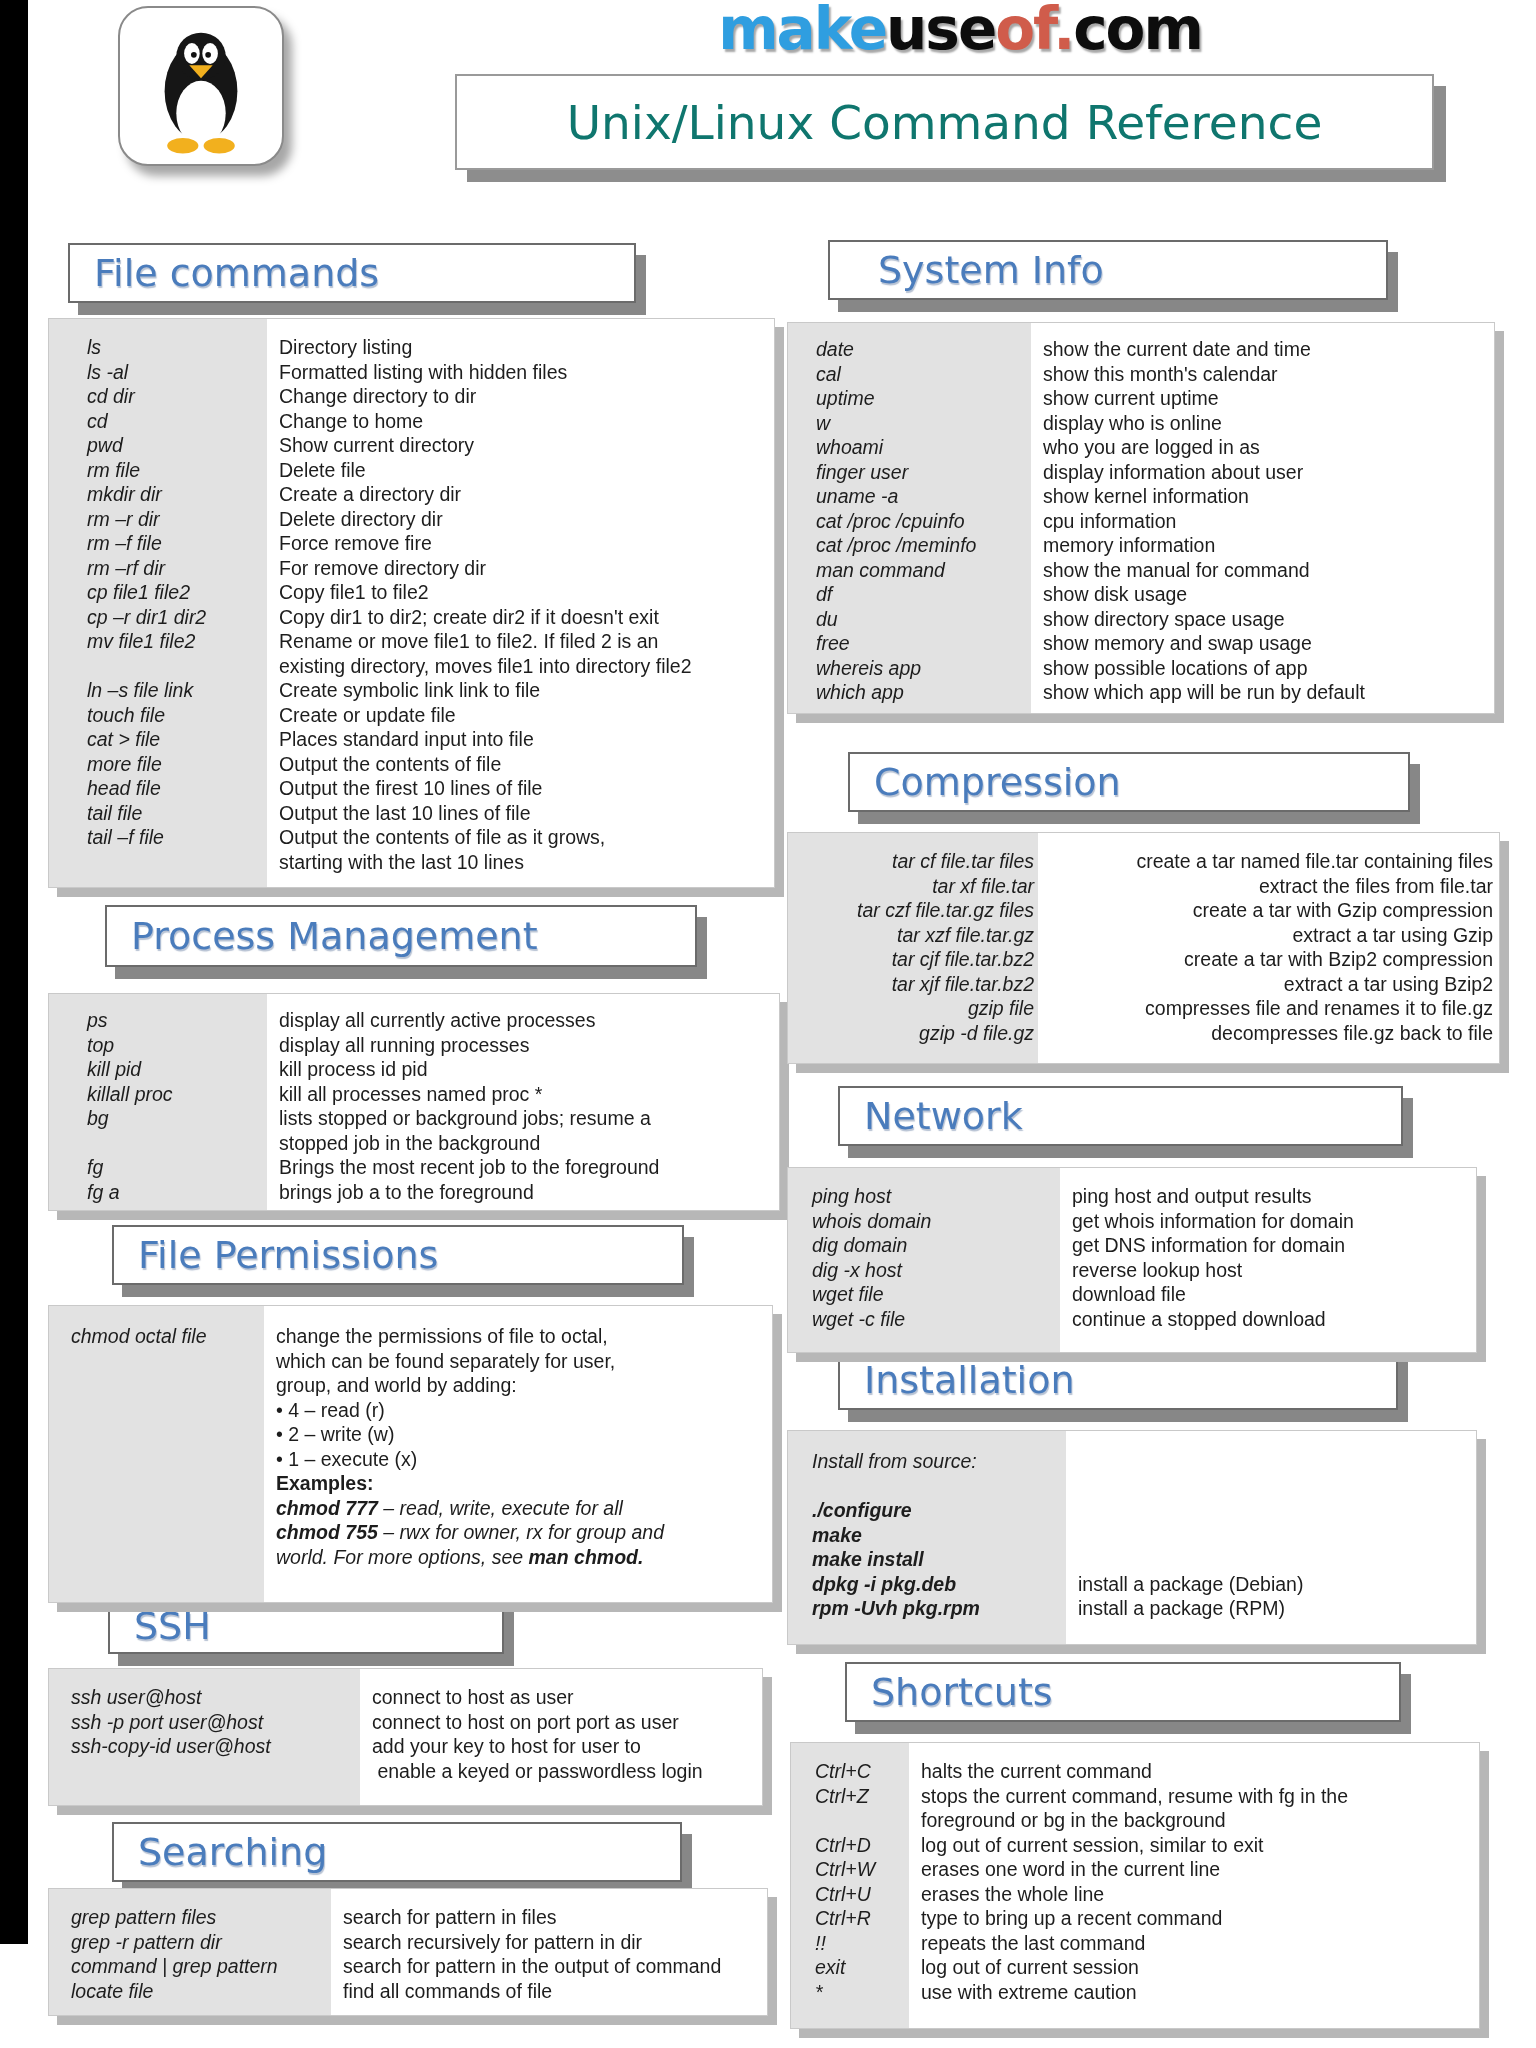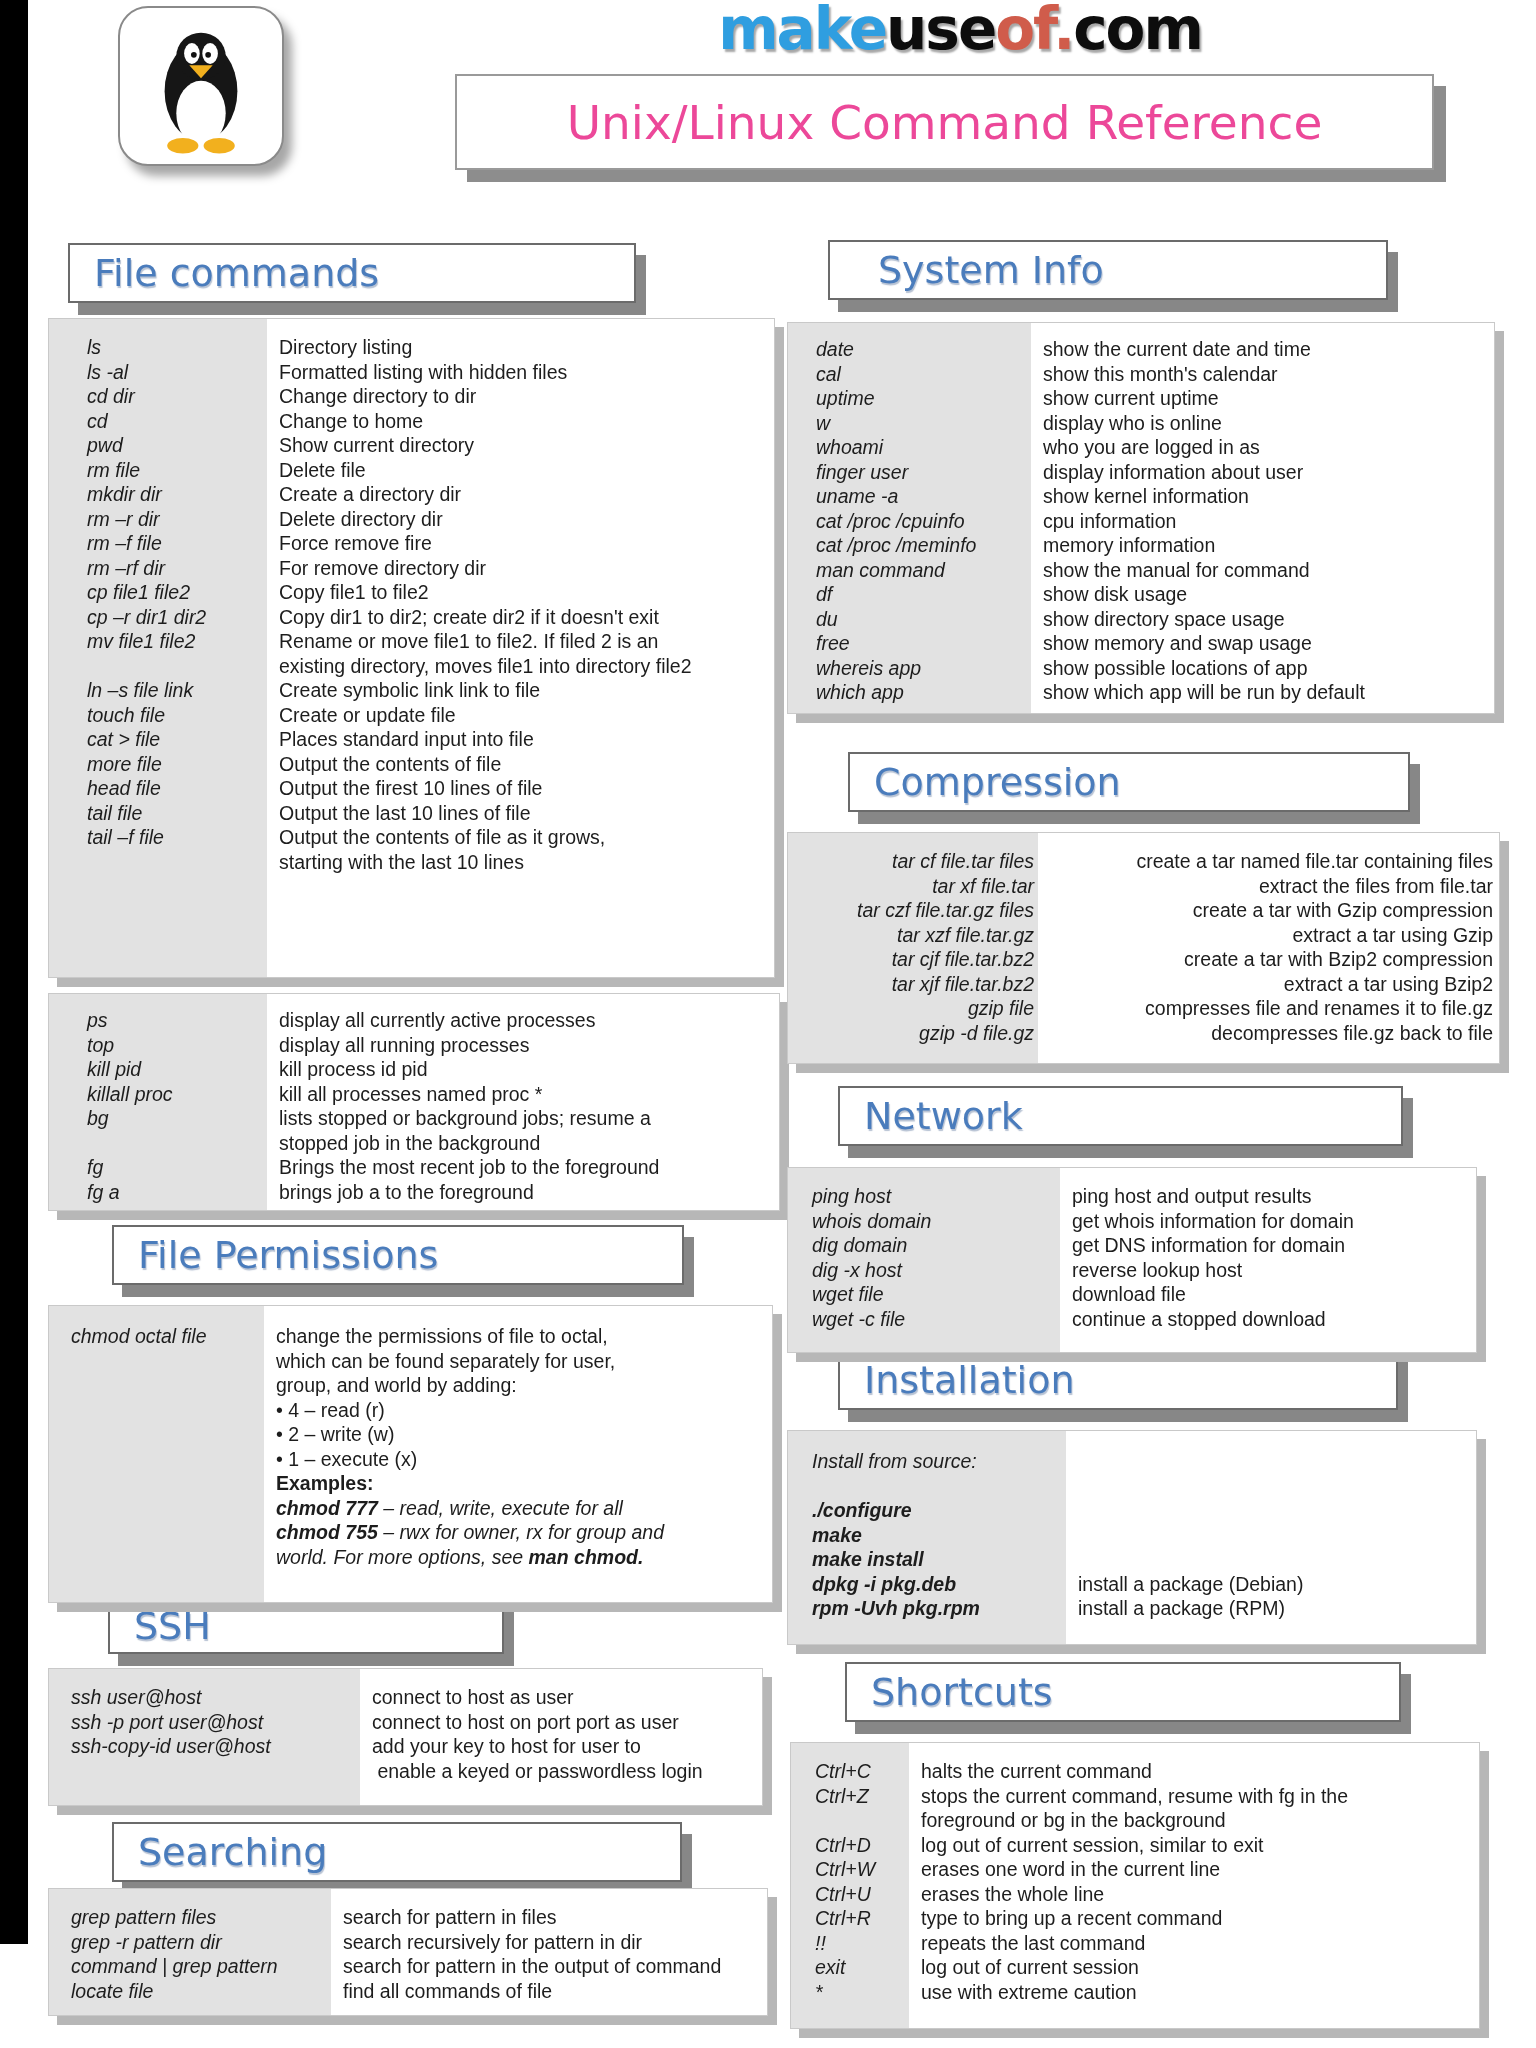--- a/index.html
+++ b/index.html
@@ -11,21 +11,21 @@
   .tux-card{position:absolute;left:118px;top:6px;width:162px;height:156px;background:#fff;
             border:2px solid #8a8a8a;border-radius:30px;box-shadow:8px 10px 10px rgba(0,0,0,.35);
             display:flex;align-items:center;justify-content:center;}
   .logo{position:absolute;left:650px;top:-4px;width:620px;height:66px;line-height:66px;text-align:center;
         font-family:"DejaVu Sans","Liberation Sans",sans-serif;font-weight:bold;font-size:58px;
         letter-spacing:-2px;white-space:nowrap;text-shadow:2px 3px 2px rgba(0,0,0,.35);}
   .seg-blue{color:#2f9ee0;} .seg-dark{color:#0d0d0d;} .seg-red{color:#d05c4b;}
   .title-box{position:absolute;left:455px;top:74px;width:975px;height:92px;background:#fff;
              border:2px solid #9a9a9a;box-shadow:12px 12px 0 #8d8d8d;
              display:flex;align-items:center;justify-content:center;}
-  .title-box span{font-size:47px;color:#ec4899;font-family:"DejaVu Sans","Liberation Sans",sans-serif;}
+  .title-box span{font-size:47px;color:#0f766e;font-family:"DejaVu Sans","Liberation Sans",sans-serif;}
 
   
   .sec-head{position:absolute;background:#fff;border:2px solid #6b6b6b;box-shadow:10px 12px 0 #878787;
             display:flex;align-items:center;padding-left:24px;box-sizing:border-box;}
   .sec-title{font-size:38px;color:#4a7cbc;font-family:"DejaVu Sans","Liberation Sans",sans-serif;
              text-shadow:1px 2px 1px rgba(50,80,130,.35);white-space:nowrap;}
 
   
   .panel{position:absolute;box-sizing:border-box;border:1px solid #c9c9c9;
          background:linear-gradient(90deg,#e2e2e2 var(--gw),#ffffff var(--gw));
@@ -96,21 +96,21 @@
   <div class="sec-head" style="left:838px;top:1086px;width:565px;height:60px;">
     <span class="sec-title">Network</span>
     </div>
   <div class="sec-head" style="left:838px;top:1350px;width:560px;height:60px;">
     <span class="sec-title">Installation</span>
     </div>
   <div class="sec-head" style="left:845px;top:1662px;width:556px;height:60px;">
     <span class="sec-title">Shortcuts</span>
     </div>
 
-  <div class="panel" style="left:48px;top:318px;width:727px;height:660px;--gw:218px;--cpl:38px;">
+  <div class="panel" style="left:48px;top:318px;width:727px;height:570px;--gw:218px;--cpl:38px;">
 
   <div class="row">
       <div class="cmd">ls</div>
       <div class="desc"><b></b><span>Directory listing</span><b></b></div>
     </div>
       <div class="row">
       <div class="cmd">ls -al</div>
       <div class="desc"><b></b><span>Formatted listing with hidden files</span><b></b></div>
     </div>
       <div class="row">

